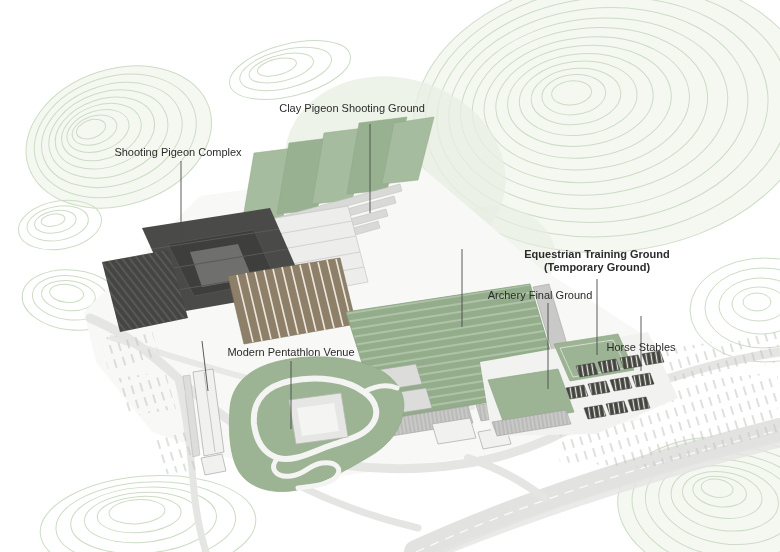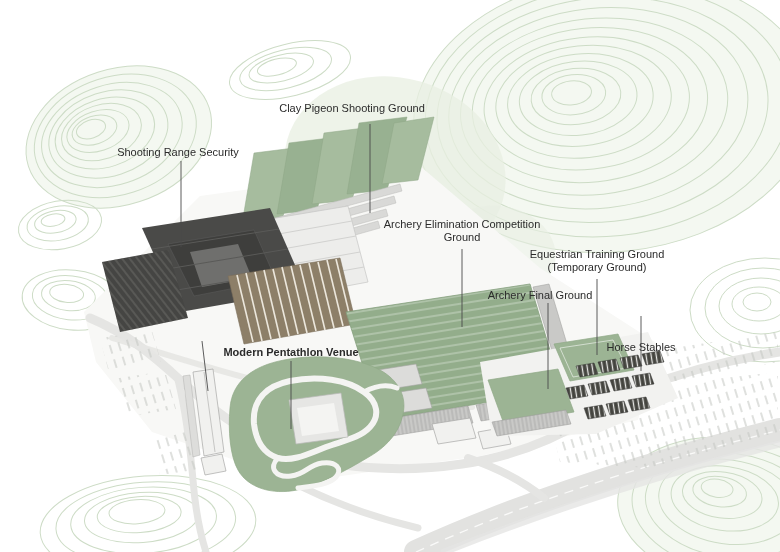--- a/index.html
+++ b/index.html
@@ -304,23 +304,21 @@
       <line class="leader" x1="597" y1="279" x2="597" y2="355"></line>
       <line class="leader" x1="548" y1="303" x2="548" y2="389"></line>
       <line class="leader" x1="641" y1="316" x2="641" y2="371"></line>
       <line class="leader" x1="202" y1="341" x2="208" y2="391"></line>
       <line class="leader" x1="291" y1="361" x2="291" y2="429"></line>
     </g>
   </svg>
 
   <div class="labels">
     <div class="map-label" style="left:352px; top:102px;">Clay Pigeon Shooting Ground</div>
-    <div class="map-label" style="left:178px; top:146px;">Shooting Range Security</div>
-    <div class="map-label" style="left:462px; top:218px;">Archery Elimination Competition
-Ground</div>
-    <div class="map-label" style="left:597px; top:248px;">Equestrian Training Ground
+    <div class="map-label" style="left:178px; top:146px;">Shooting Pigeon Complex</div>
+    <div class="map-label" style="left:597px; top:248px;font-weight:bold;">Equestrian Training Ground
 (Temporary Ground)</div>
     <div class="map-label" style="left:540px; top:289px;text-align:right;">Archery Final Ground</div>
     <div class="map-label" style="left:641px; top:301px;margin-top:40px;">Horse Stables</div>
-    <div class="map-label" style="left:291px; top:346px;font-weight:bold;">Modern Pentathlon Venue</div>
+    <div class="map-label" style="left:291px; top:346px;">Modern Pentathlon Venue</div>
   </div>
 
 </div>
 
 </body></html>

